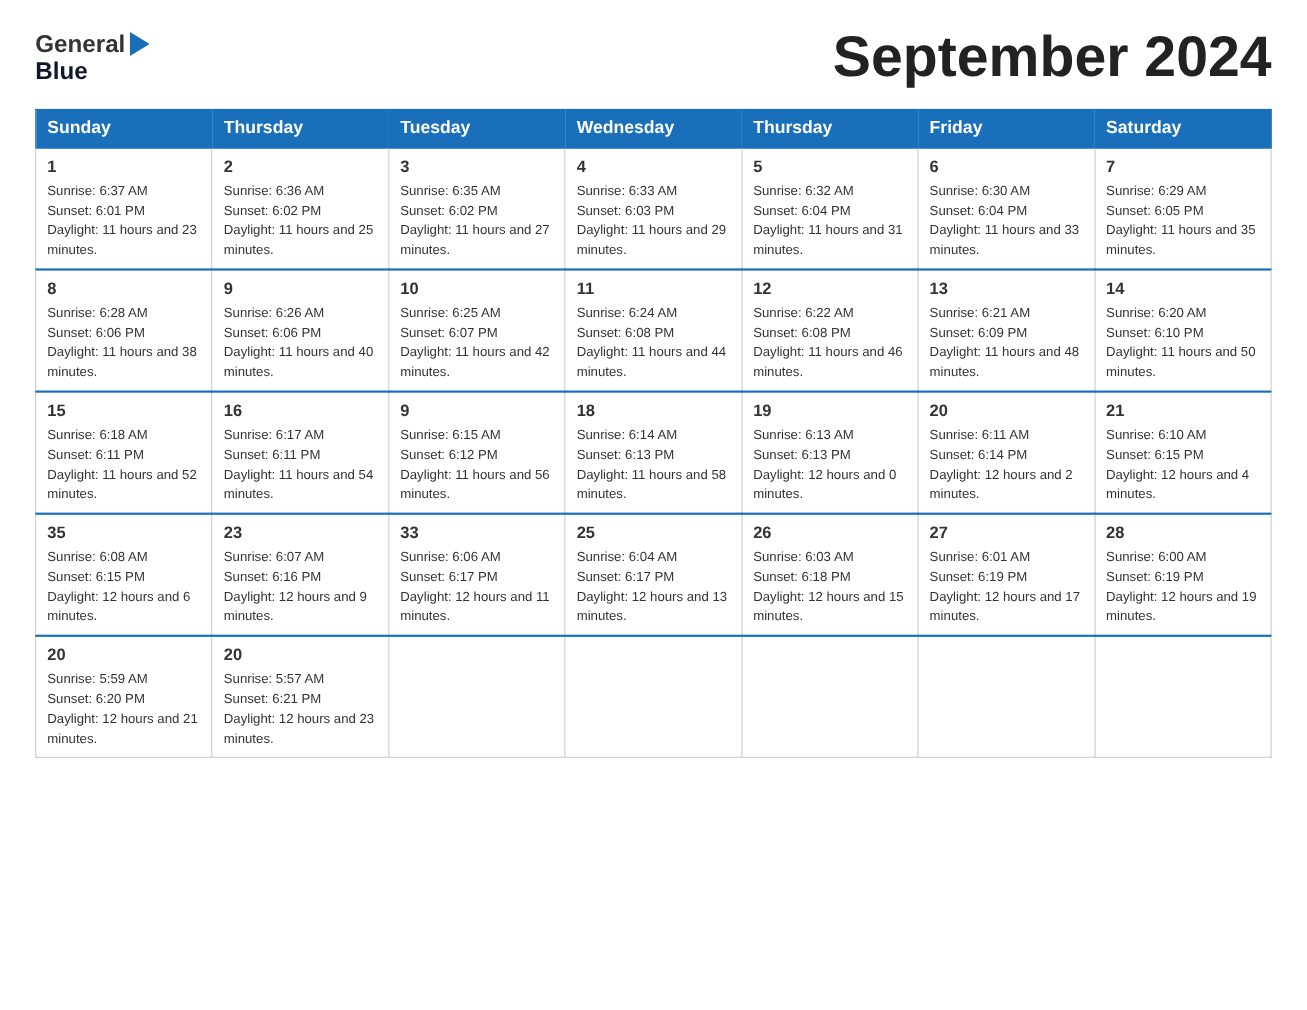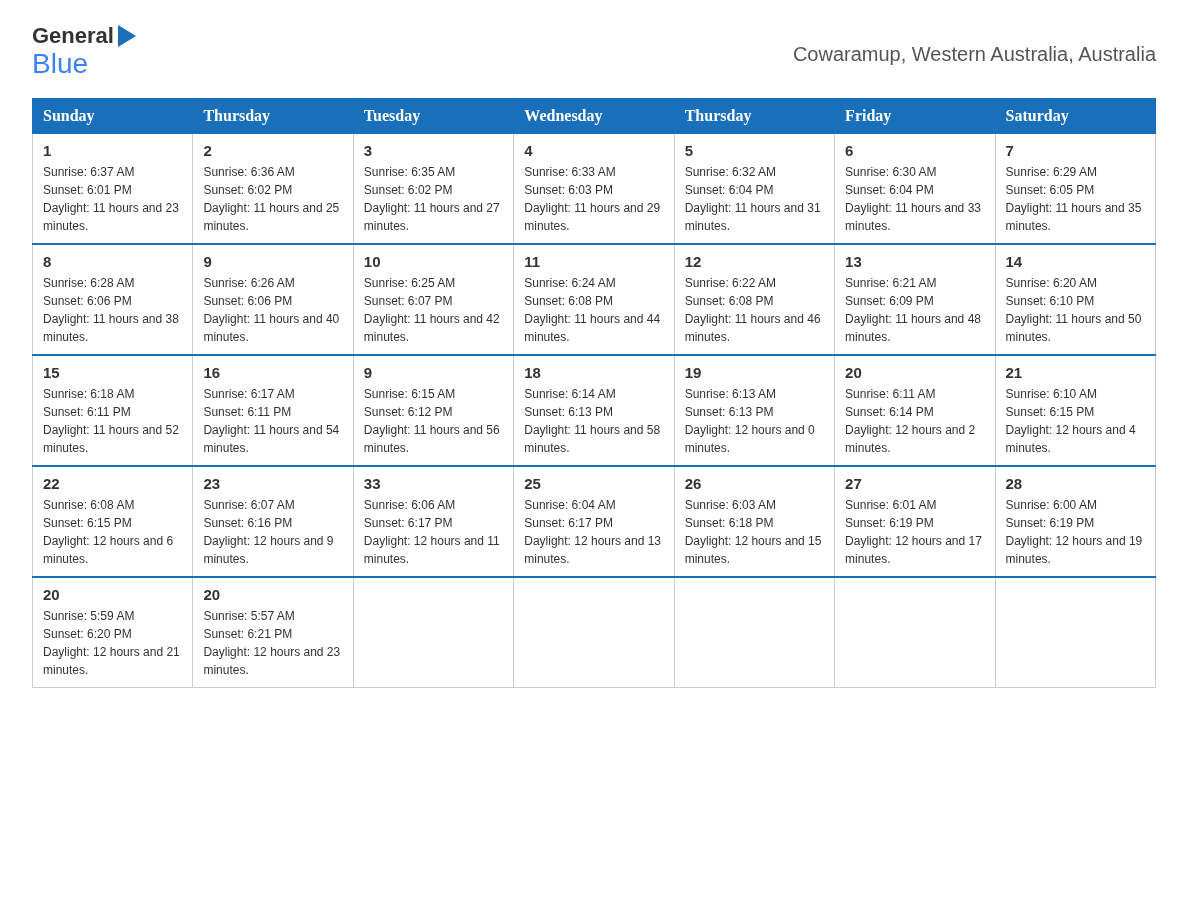--- a/index.html
+++ b/index.html
@@ -22,23 +22,23 @@
       flex-direction: column;
       align-items: flex-start;
     }
     .logo-text {
       font-size: 22px;
       font-weight: bold;
       color: #333;
       line-height: 1.1;
     }
     .logo-line2 {
-      font-size: 28px;
-      font-weight: normal;
-      color: #3b82f6;
+      font-size: 22px;
+      font-weight: bold;
+      color: #0f172a;
     }
     .title-area {
       text-align: right;
     }
     .month-title {
       font-size: 52px;
       font-weight: bold;
       color: #222;
       line-height: 1.1;
     }
@@ -53,21 +53,20 @@
       margin-top: 8px;
     }
     .calendar-table thead tr th {
       background: #1a6fbb;
       color: #fff;
       font-size: 16px;
       font-weight: bold;
       padding: 8px 10px;
       text-align: left;
       border: 1px solid #1a6fbb;
-      font-family: Liberation Serif, serif;
     }
     .calendar-table tbody tr td {
       vertical-align: top;
       padding: 8px 10px;
       border: 1px solid #ccc;
       font-size: 13px;
       color: #333;
       min-width: 150px;
       width: 14.28%;
     }
@@ -98,21 +97,21 @@
   <div class="logo-area">
     <div style="display:flex; align-items:center; gap:2px;">
       <span class="logo-text">General</span>
       <svg width="18" height="22" viewBox="0 0 18 22" style="margin-left:2px; margin-top:0px;">
         <polygon points="0,0 18,11 0,22" fill="#1a6fbb"></polygon>
       </svg>
     </div>
     <div class="logo-line2">Blue</div>
   </div>
   <div class="title-area">
-    <div class="location-title">Cowaramup, Western Australia, Australia</div>
+    <div class="month-title">September 2024</div>
   </div>
 </div>
 
 <table class="calendar-table">
   <thead>
     <tr>
       <th>Sunday</th>
       <th>Thursday</th>
       <th>Tuesday</th>
       <th>Wednesday</th>
@@ -291,21 +290,21 @@
         <span class="day-num">21</span>
         <div class="day-info">
           Sunrise: 6:10 AM<br>
           Sunset: 6:15 PM<br>
           Daylight: 12 hours and 4 minutes.
         </div>
       </td>
       </tr>
       <tr>
         <td>
-        <span class="day-num">22</span>
+        <span class="day-num">35</span>
         <div class="day-info">
           Sunrise: 6:08 AM<br>
           Sunset: 6:15 PM<br>
           Daylight: 12 hours and 6 minutes.
         </div>
       </td>
         <td>
         <span class="day-num">23</span>
         <div class="day-info">
           Sunrise: 6:07 AM<br>

